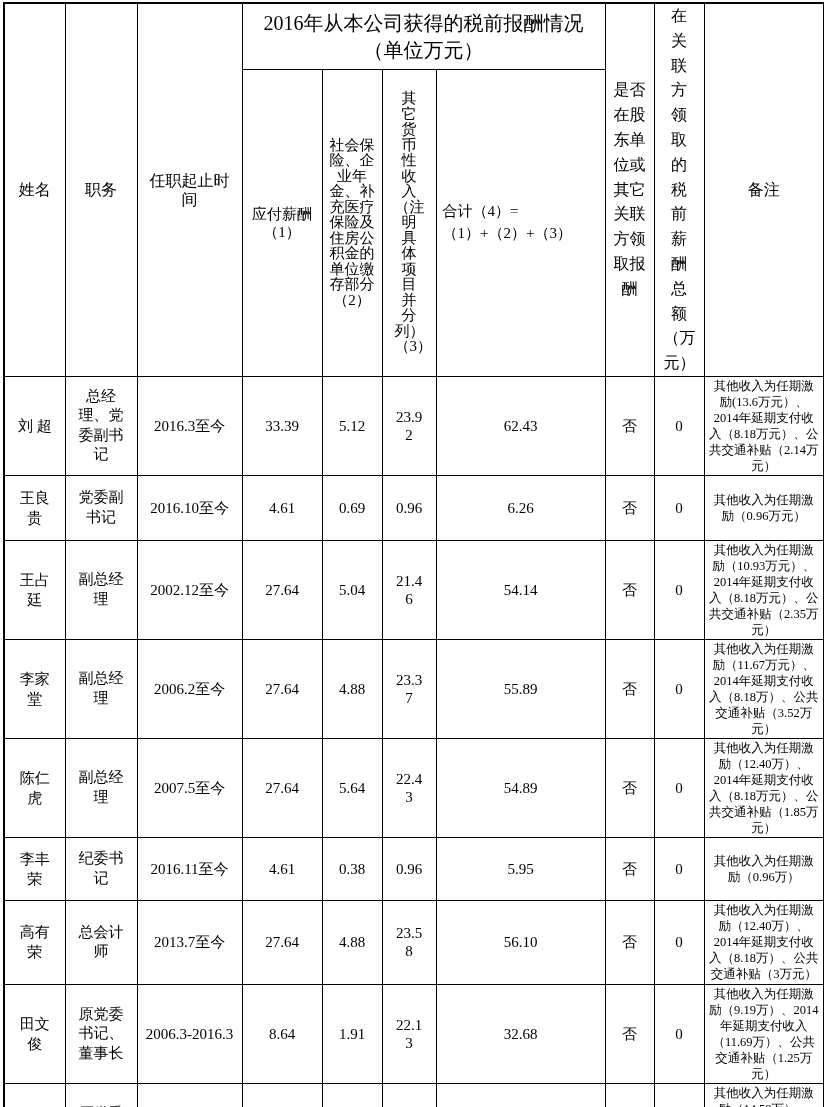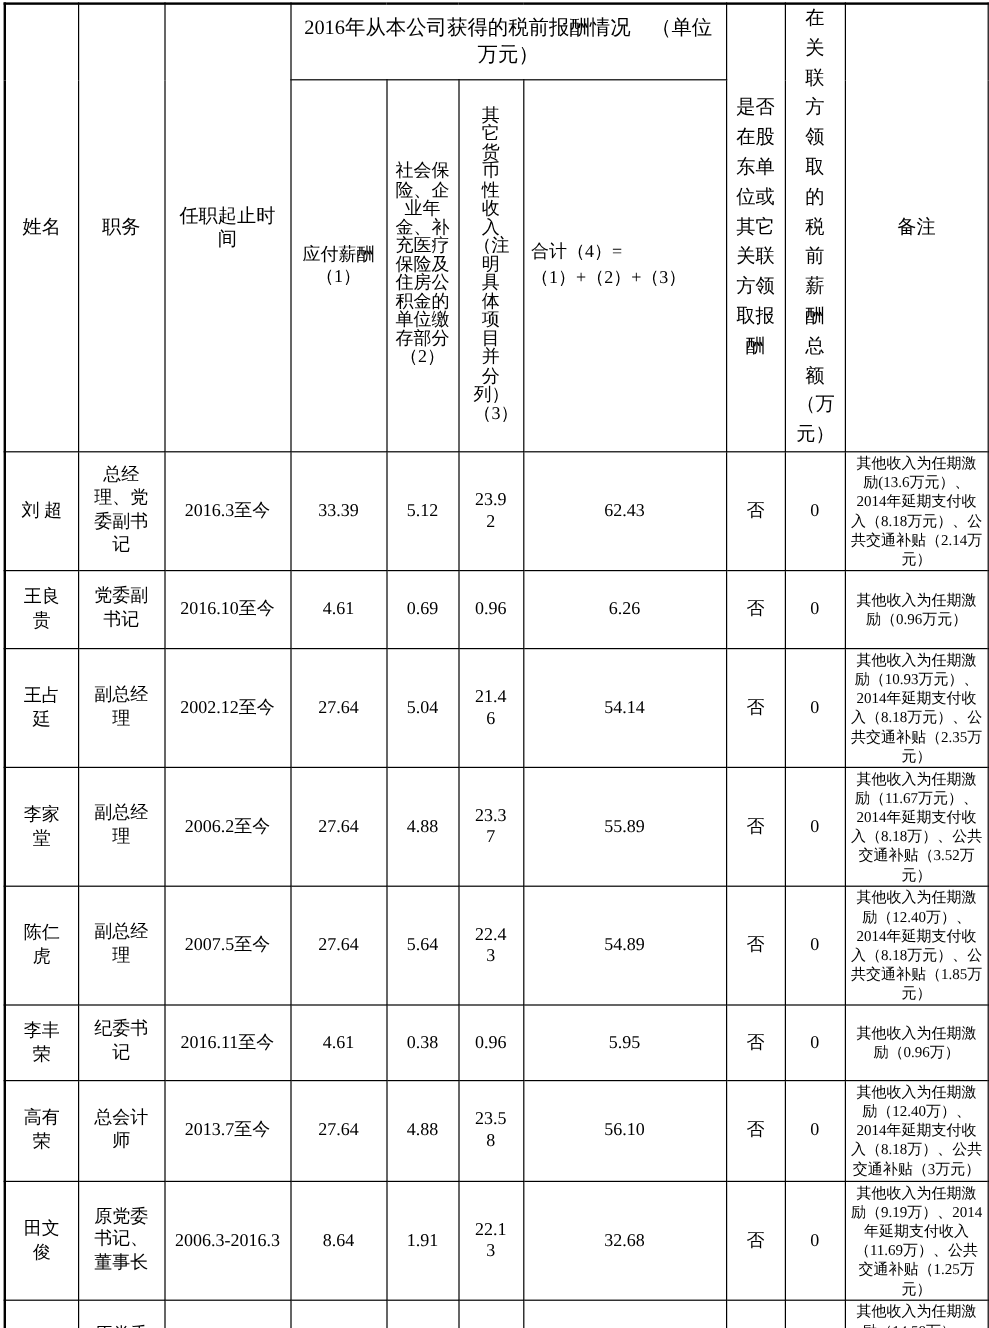--- a/index.html
+++ b/index.html
@@ -17,21 +17,21 @@
     border:1px solid #000;
     font-weight:normal;
     text-align:center; vertical-align:middle;
     font-size:15px; line-height:1.2;
     padding:0 8px;
     overflow:hidden;
   }
   
   tr.hdr-1 { height:56px; }
   tr.hdr-2 { height:172px; }
-  th.h-group { font-size:17px; padding:2px 6px; line-height:1.35; }
+  th.h-group { font-size:20px; padding:2px 6px; line-height:1.35; }
   th.h-name, th.h-pos, th.h-term, th.h-flag, th.h-amt, th.h-rem { font-size:16px; }
   th.h-sub { line-height:15.5px; padding:0 4px; }
   th.h-sal { padding:0 5px; }
   th.h-ins { padding:0 4px;margin-top:44px; }
   th.h-oth { padding:4px 12px;margin-top:30px; }
   th.h-tot { text-align:left; padding:0 6px; line-height:1.45;font-family:Liberation Serif, serif; }
   th.h-flag { padding:0 8px; line-height:1.55; }
   th.h-amt { padding:0 9px; line-height:1.55; }
   
   td.c-name { padding:0 9px; font-size:15px; line-height:1.35;font-family:Liberation Serif, serif; }

